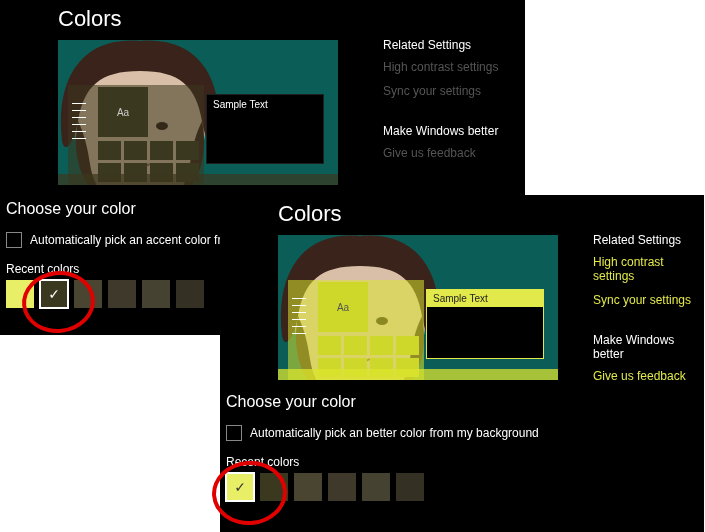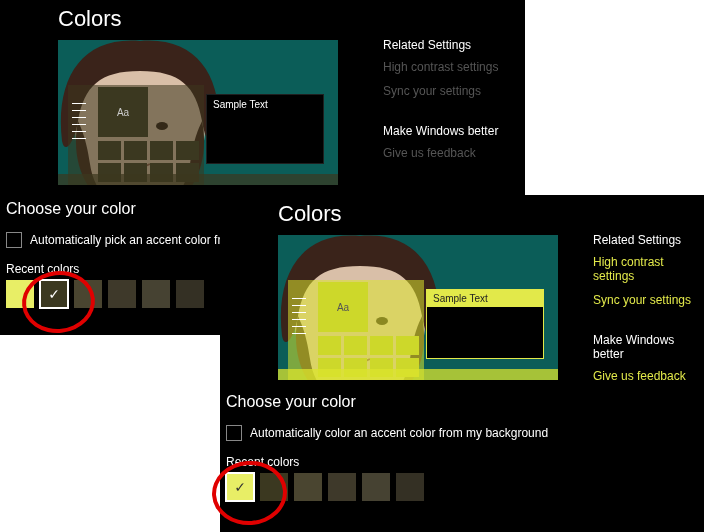--- a/index.html
+++ b/index.html
@@ -292,21 +292,21 @@
     <div class="side-block2">
       <div class="side-head">Make Windows better</div>
       <div class="side-link">Give us feedback</div>
     </div>
   </div>
 
   <div class="choose">
     <h3>Choose your color</h3>
     <div class="cbx-row">
       <div class="cbx"></div>
-      <span>Automatically color an accent color from my background</span>
+      <span>Automatically pick an better color from my background</span>
     </div>
     <div class="recent-label">Recent colors</div>
     <div class="swatches">
       <div class="swatch sw-sel">
         <span class="check">✓</span>
       </div>
       <div class="swatch sw-dark1"></div>
       <div class="swatch sw-dark2"></div>
       <div class="swatch sw-dark3"></div>
       <div class="swatch sw-dark4"></div>

